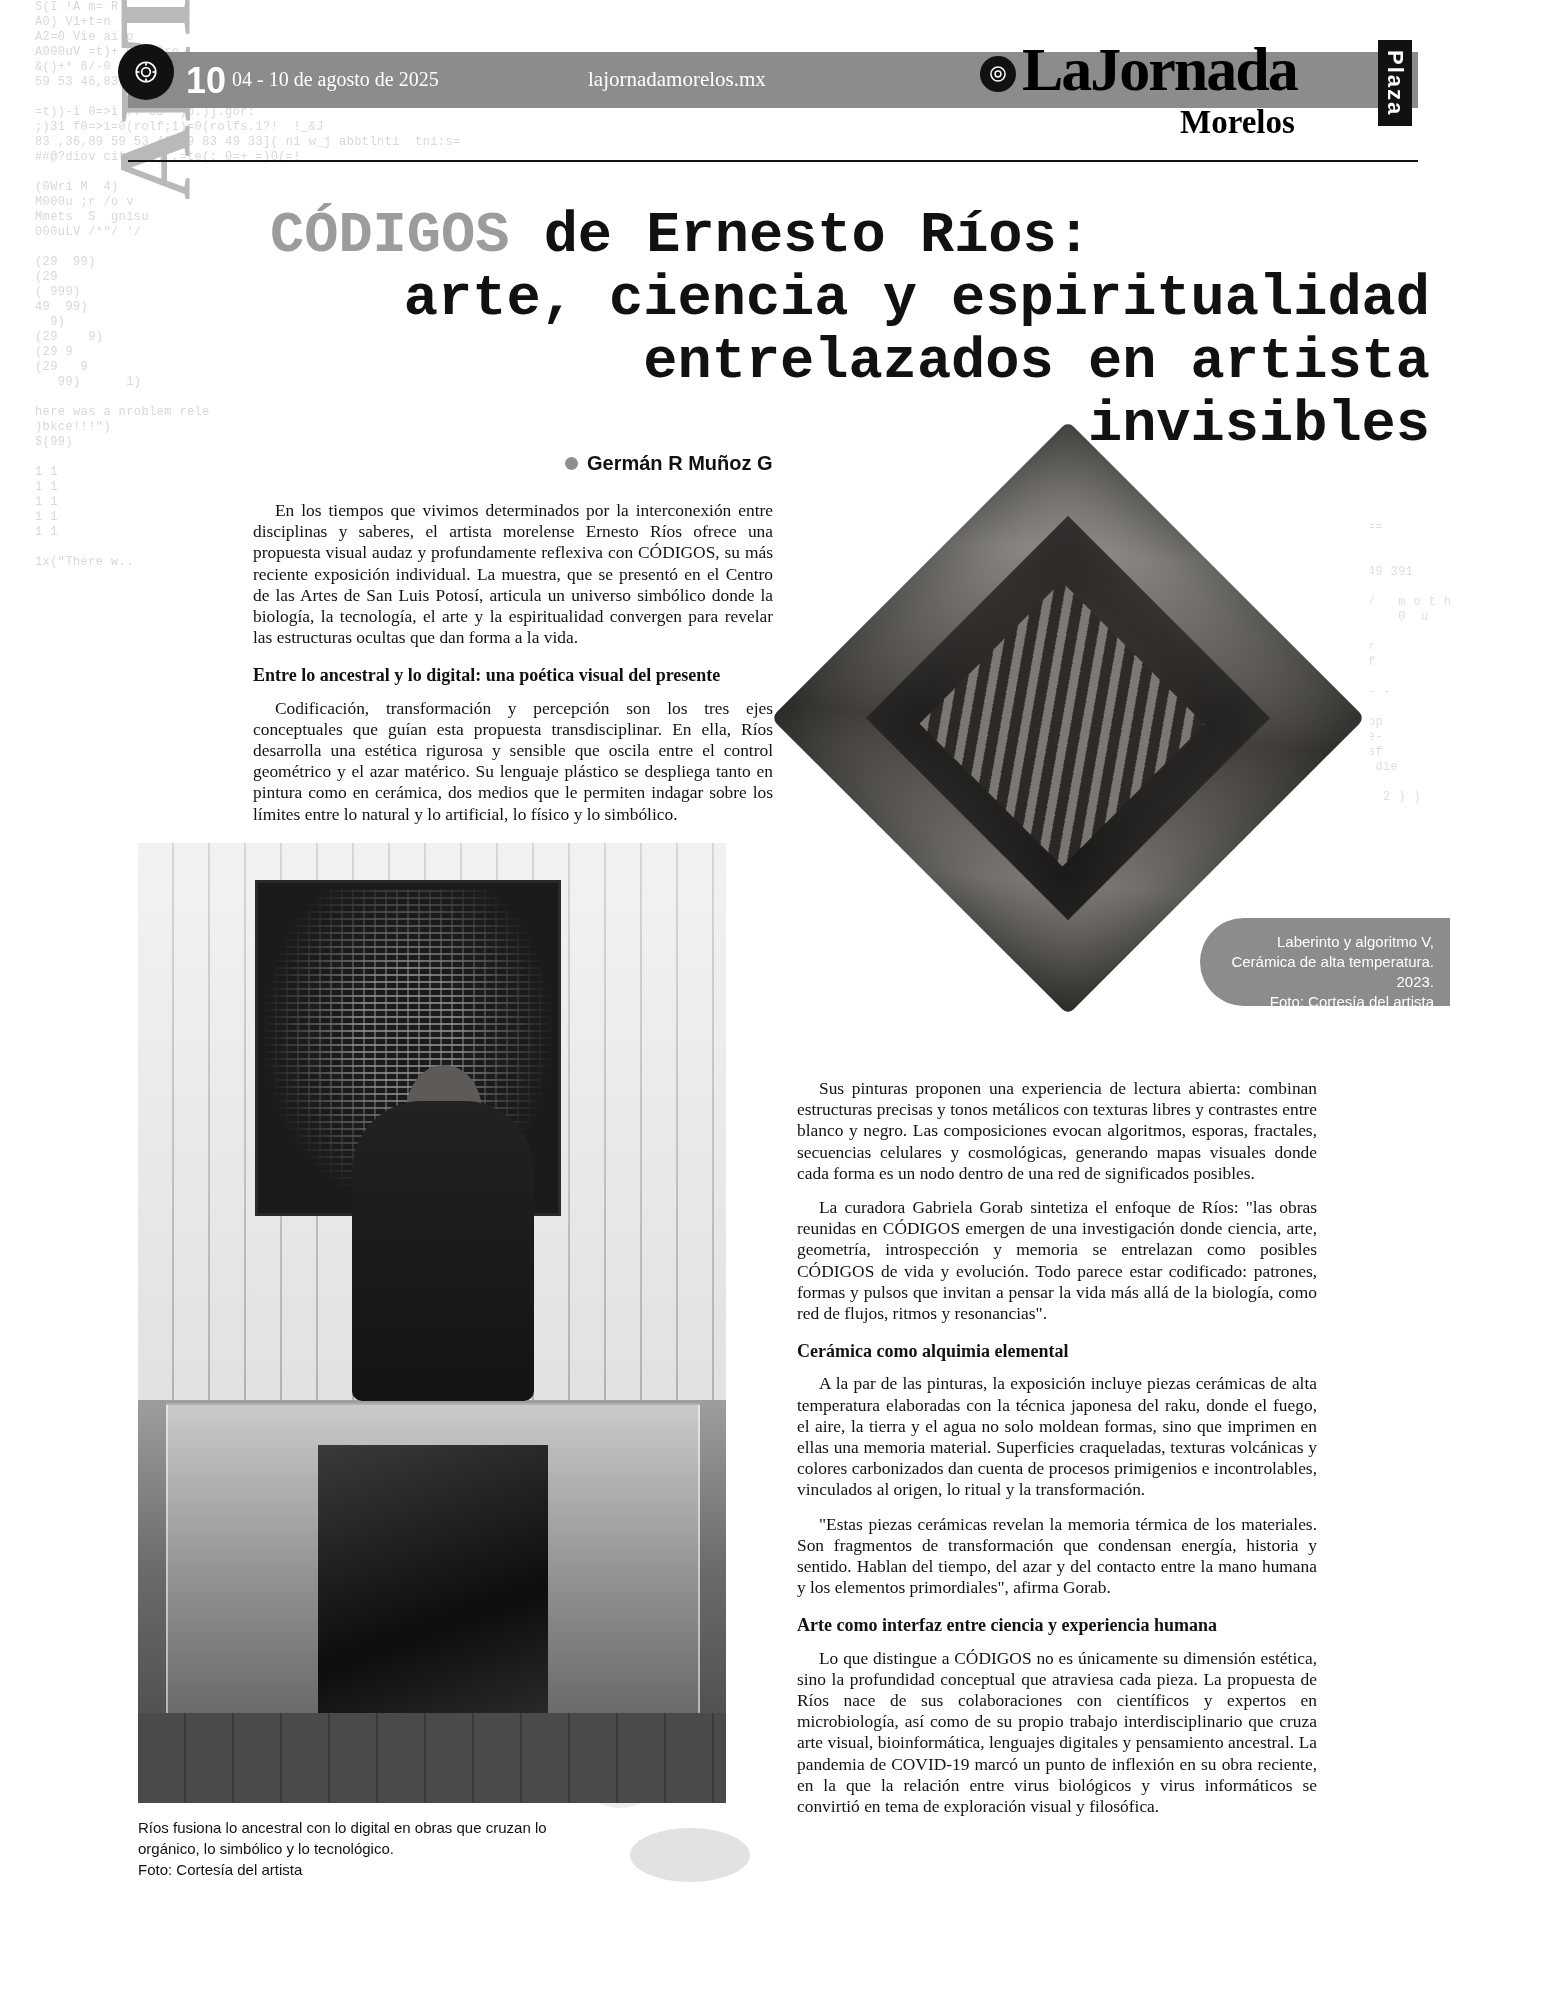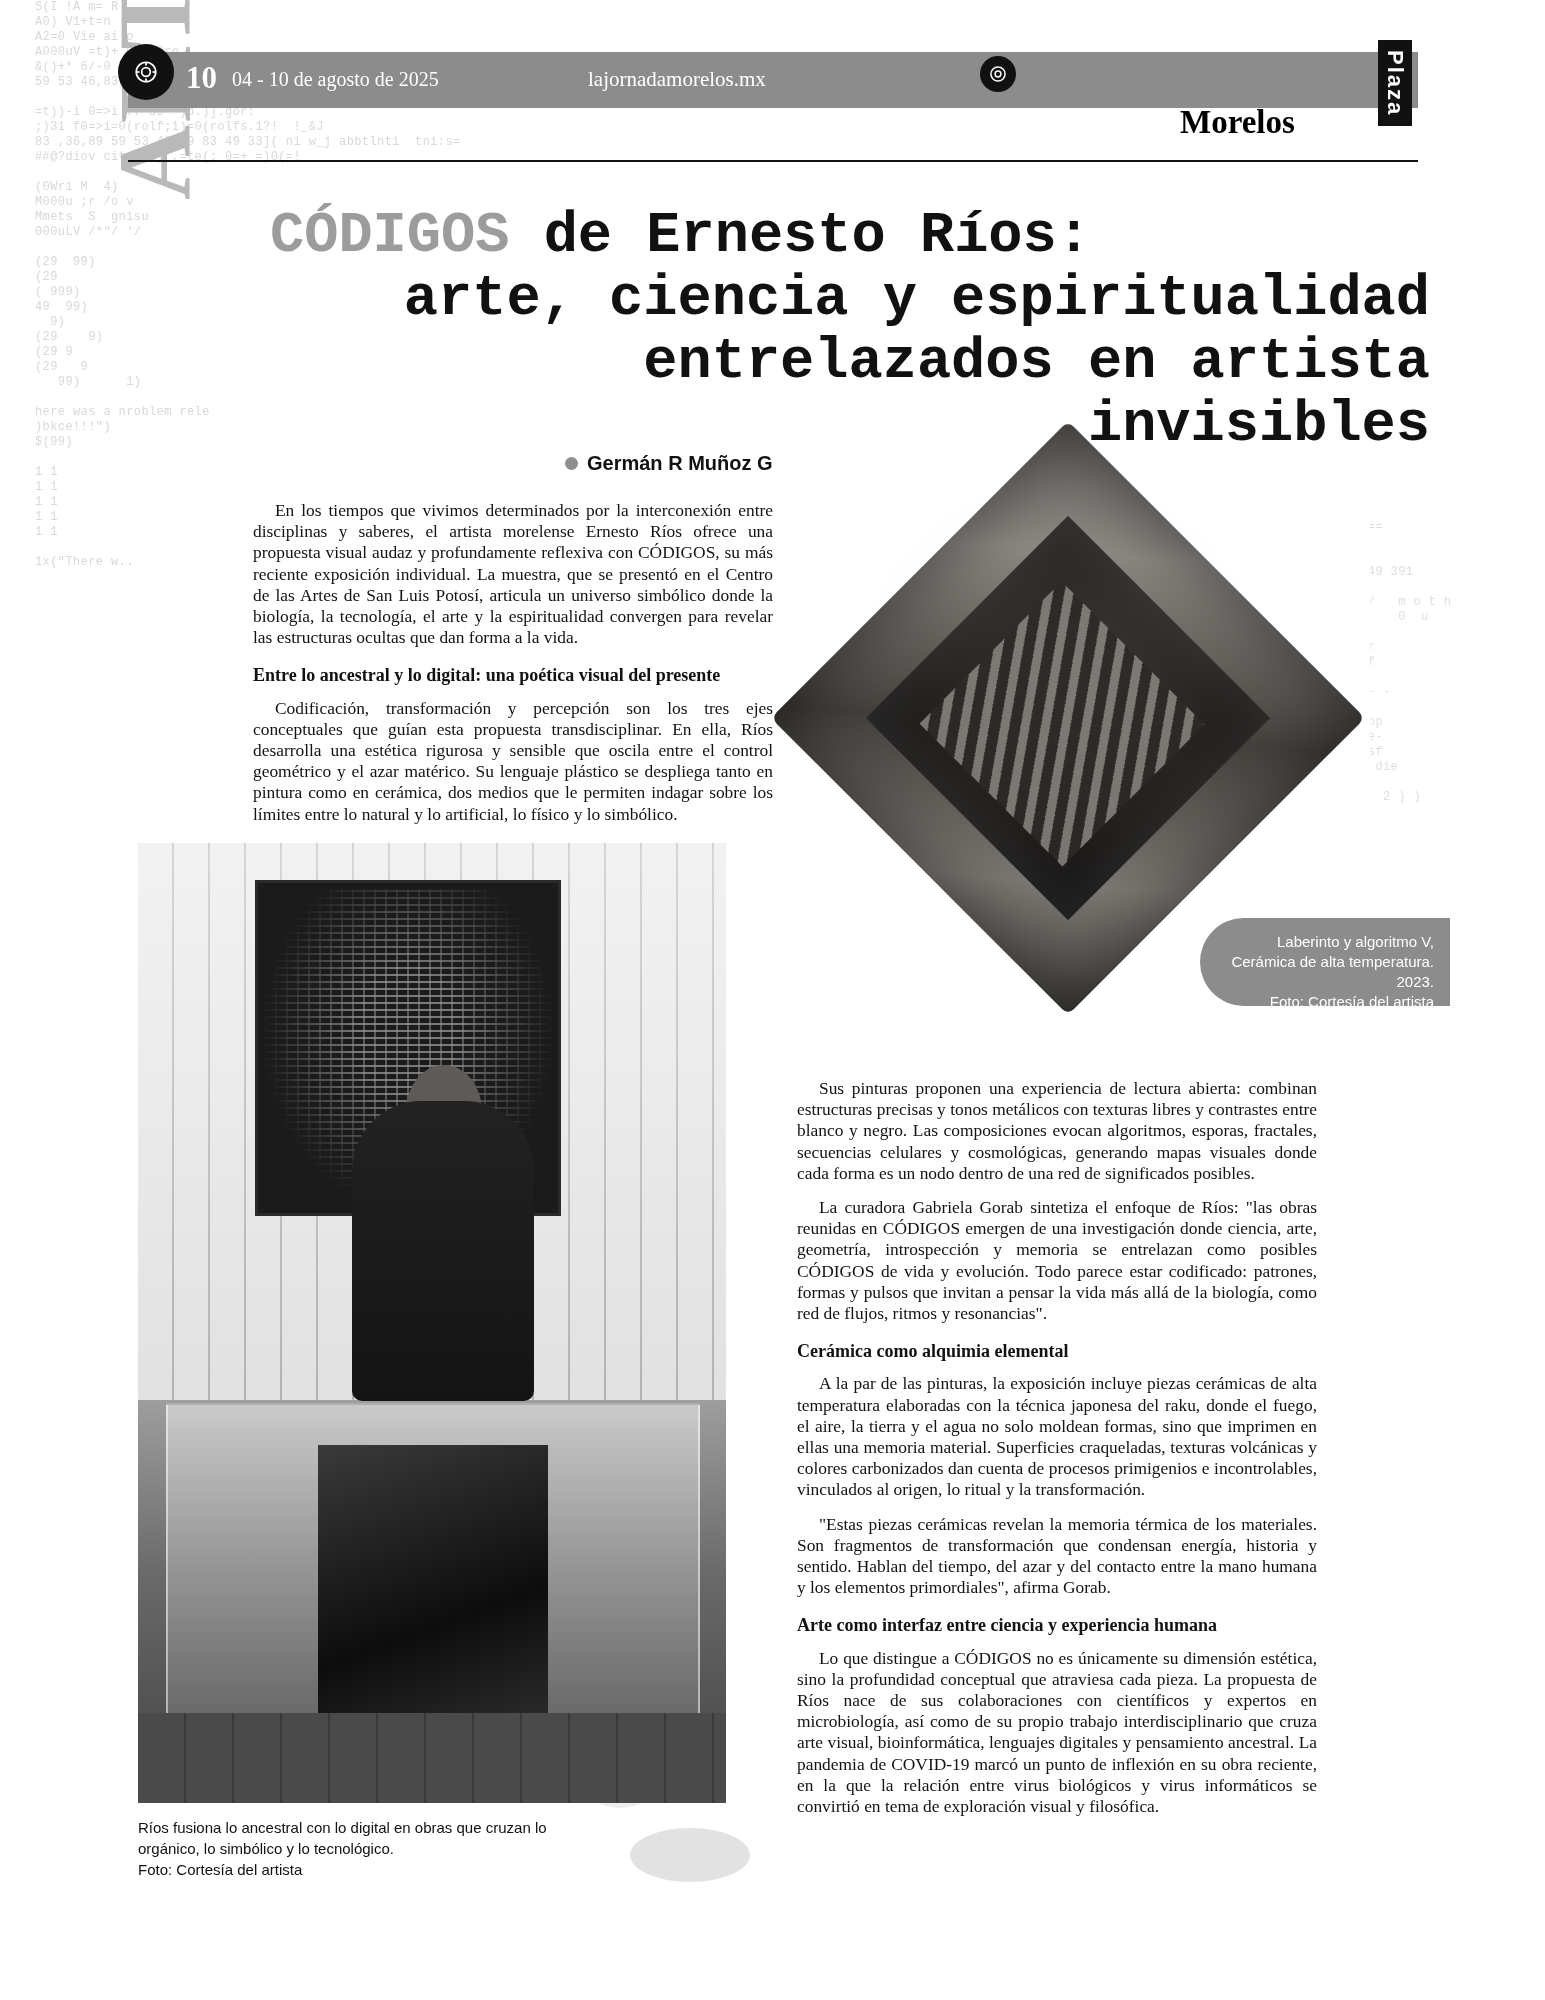--- a/index.html
+++ b/index.html
@@ -50,23 +50,23 @@
     width: 56px; height: 56px;
     border-radius: 50%;
     background: #111;
     color: #fff;
     display: flex; align-items: center; justify-content: center;
     font-size: 26px;
   }
   .mh-pagenum {
     position: absolute;
     top: 8px; left: 58px;
-    font-family: Liberation Serif, serif;
-    font-weight: bold;
-    font-size: 31px;
+    font-family: Liberation Sans, sans-serif;
+    font-weight: bold;
+    font-size: 36px;
     color: #ffffff;
   }
   .mh-date {
     position: absolute;
     top: 16px; left: 104px;
     font-family: "Liberation Serif", serif;
     font-size: 20px;
     color: #ffffff;
   }
   .mh-site {
@@ -437,20 +437,21 @@
     <div class="mh-site">lajornadamorelos.mx</div>
   </div>
 
   <div class="brand">
     <div class="brand-circle">
       <svg width="20" height="20" viewBox="0 0 24 24" fill="none" stroke="#fff" stroke-width="1.8">
         <circle cx="12" cy="12" r="3.5"></circle>
         <circle cx="12" cy="12" r="8.5"></circle>
       </svg>
     </div>
+    <div class="brand-main">LaJornada</div>
     <div class="brand-sub">Morelos</div>
     <div class="brand-plaza">Plaza</div>
   </div>
 
   <div class="rule-top"></div>
 
   <div class="arte-vertical">ARTE</div>
 
   <div class="headline">
     <span class="hl-line l1">

